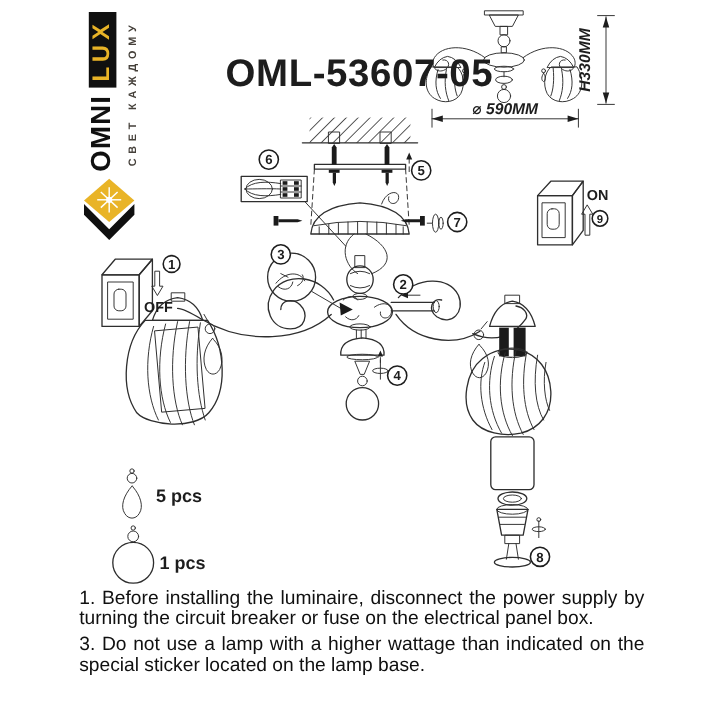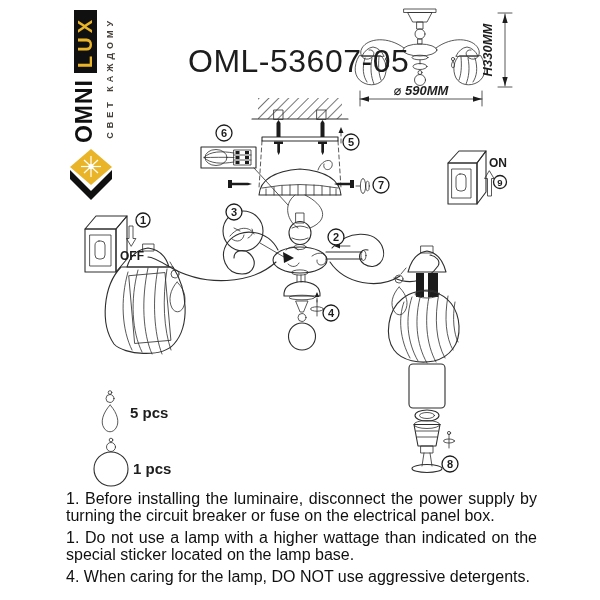--- a/index.html
+++ b/index.html
@@ -20,21 +20,21 @@
   .vtext{writing-mode:vertical-rl;transform:rotate(180deg);white-space:nowrap;}
   #lux-box{position:absolute;left:74px;top:10px;width:23px;height:63px;background:#101010;
            display:flex;align-items:center;justify-content:center;}
   #lux-box .vtext{color:#e9b427;font-size:20px;font-weight:bold;letter-spacing:4px;}
   #omni-word{position:absolute;left:71px;top:74px;width:27px;height:74px;
              display:flex;align-items:center;justify-content:center;}
   #omni-word .vtext{color:#101010;font-size:23px;font-weight:bold;letter-spacing:1px;}
   #tagline{position:absolute;left:102px;top:8px;width:15px;height:140px;
            display:flex;align-items:center;justify-content:center;}
   #tagline .vtext{color:#45403a;font-size:9px;font-weight:600;letter-spacing:4px;}
-  #model{position:absolute;left:188px;top:43px;font-size:32px;font-weight:normal;
+  #model{position:absolute;left:188px;top:43px;font-size:32px;font-weight:bold;
          letter-spacing:0.5px;color:#1d1d1d;}
   #instructions{position:absolute;left:62px;top:486px;width:479px;}
   #instructions p{margin:4px;font-size:16px;line-height:17.4px;text-align:justify;color:#101010;}
 </style>
 </head>
 <body>
 
 <div id="sheet">
 
   <div id="lux-box">
@@ -364,17 +364,16 @@
     <g>
       <circle cx="500" cy="182" r="6.5" class="callout-circle"></circle>
       <text x="500" y="186" class="svgtxt callout-num" style="font-size:9.5px">9</text>
     </g>
   </svg>
 
   <div id="model">OML-53607-05</div>
 
   <div id="instructions">
     <p>1. Before installing the luminaire, disconnect the power supply by turning the circuit breaker or fuse on the electrical panel box.</p>
-    <p>1. Do not use a lamp with a higher wattage than indicated on the special sticker located on the lamp base.</p>
-    <p>4. When caring for the lamp, DO NOT use aggressive detergents.</p>
+    <p>3. Do not use a lamp with a higher wattage than indicated on the special sticker located on the lamp base.</p>
   </div>
 
 </div>
 
 </body></html>

